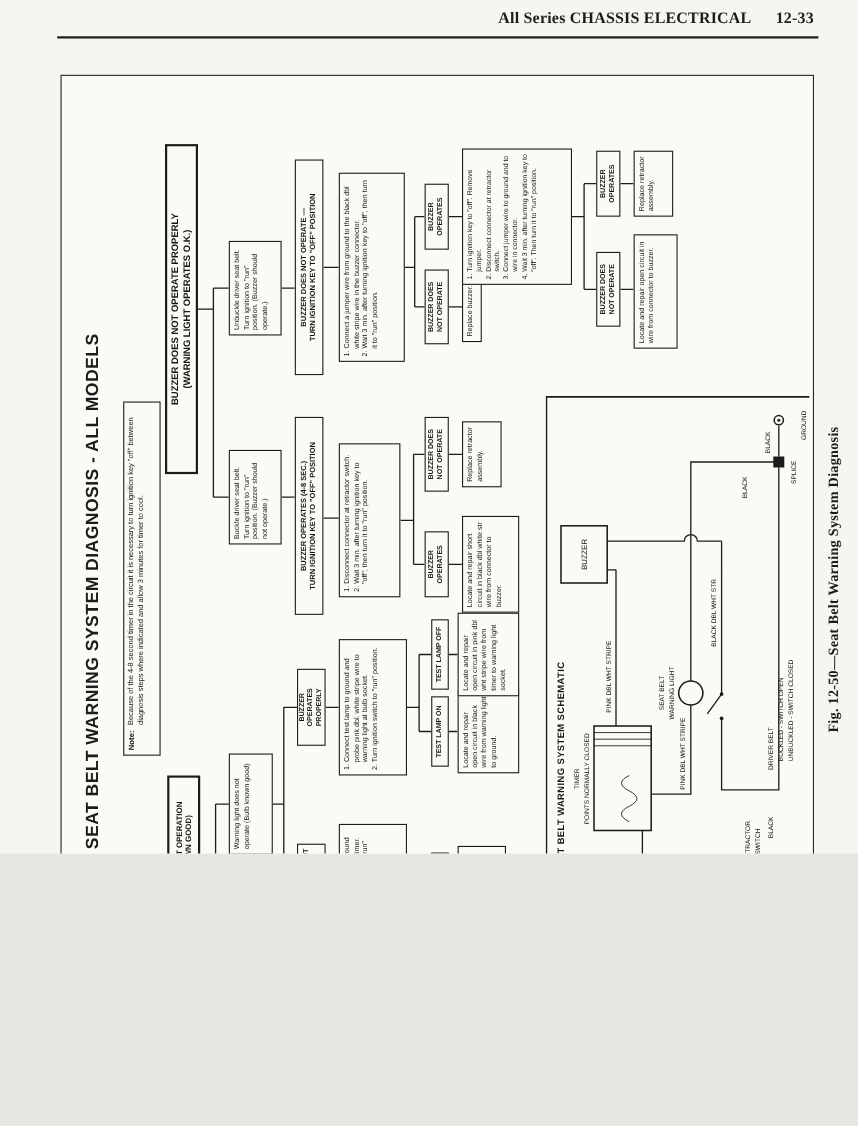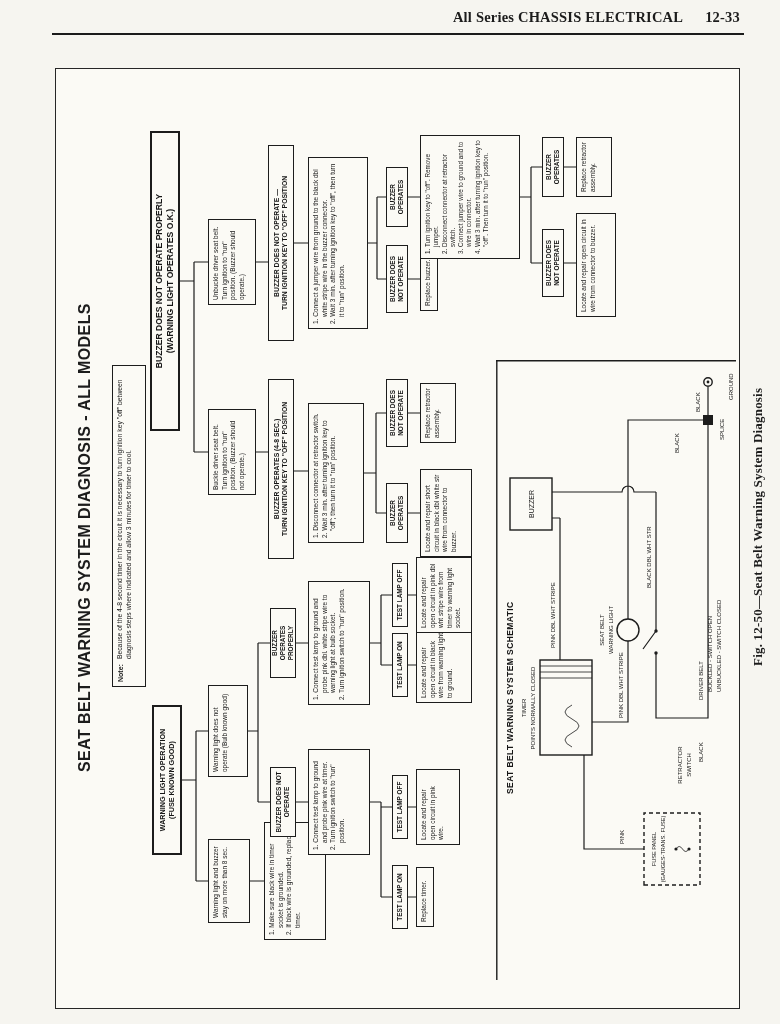--- a/index.html
+++ b/index.html
@@ -1,17 +1,17 @@
 <!DOCTYPE html>
 <html><head>
 <meta charset="utf-8">
 <style>
   html,body{margin:0;padding:0;}
   body{width:780px;height:1024px;background:#e8e6e1;font-family:"Liberation Sans",sans-serif;}
-  .page{position:relative;width:780px;height:1024px;background:#f6f5f0;overflow:hidden;color:#1c1c1c;}
+  .page{position:relative;width:780px;height:776px;background:#f6f5f0;overflow:hidden;color:#1c1c1c;}
   
   .pg-header{position:absolute;top:9px;right:40px;font-family:"Liberation Serif",serif;font-weight:bold;font-size:14.5px;letter-spacing:.2px;white-space:nowrap;}
   .pg-header .pgnum{margin-left:22px;}
   .pg-rule{position:absolute;top:33px;left:52px;width:692px;height:2.2px;background:#1b1b1b;}
   
   .frame{position:absolute;left:55px;top:68px;width:683px;height:939px;border:1.6px solid #262626;background:#fbfaf5;}
   
   .canvas{position:absolute;left:0;top:0;width:936px;height:680px;transform-origin:0 0;transform:rotate(-90deg) translateX(-936px);}
   .lines{position:absolute;left:0;top:0;width:936px;height:680px;}
   

